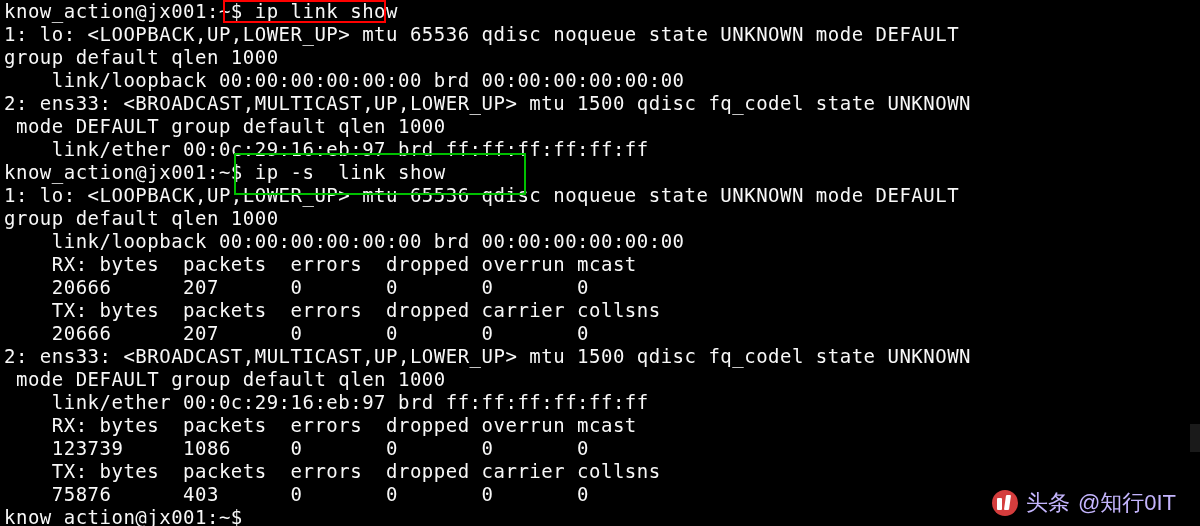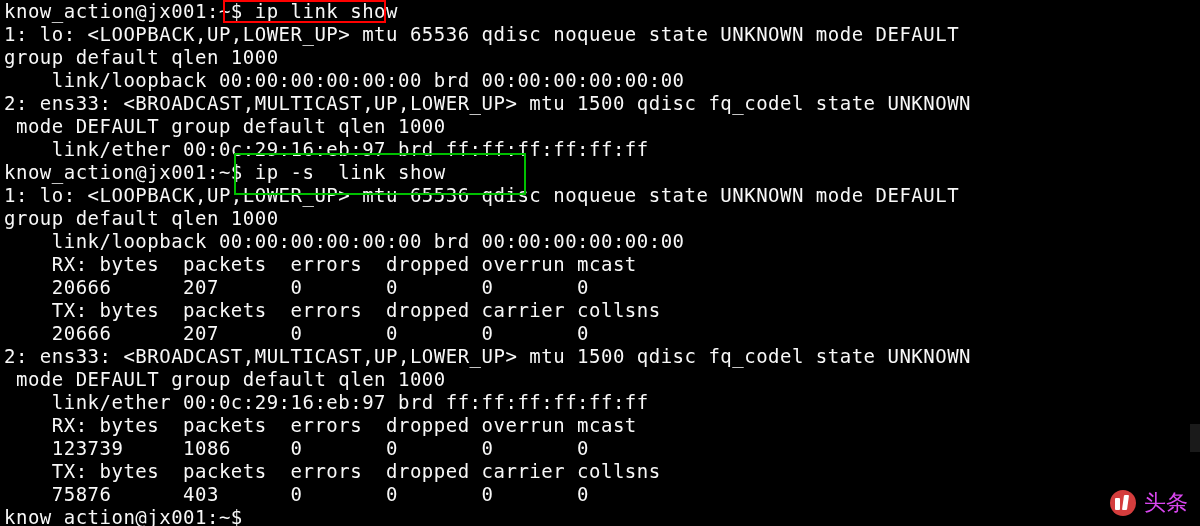--- a/index.html
+++ b/index.html
@@ -23,27 +23,27 @@
   }
   .line { display: block; }
   .highlight-box {
     position: absolute;
     border: 2px solid;
     pointer-events: none;
     box-sizing: border-box;
   }
   .watermark {
     position: absolute;
-    right: 12px;
+    right: 24px;
     bottom: 8px;
     display: flex;
     align-items: center;
     gap: 8px;
     font-family: "PingFang SC","Microsoft YaHei",sans-serif;
-    color: #d946ef;
+    color: #c4b5fd;
     font-size: 22px;
     text-shadow: 0 0 3px rgba(0,0,0,.6);
   }
   .wm-logo {
     width: 26px;
     height: 26px;
     border-radius: 50%;
     background: #d43d3d;
     position: relative;
     flex: 0 0 auto;
@@ -71,13 +71,14 @@
 <div class="term" id="terminal"><span class="line">know_action@jx001:~$ ip link show</span><span class="line">1: lo: &lt;LOOPBACK,UP,LOWER_UP&gt; mtu 65536 qdisc noqueue state UNKNOWN mode DEFAULT </span><span class="line">group default qlen 1000</span><span class="line">    link/loopback 00:00:00:00:00:00 brd 00:00:00:00:00:00</span><span class="line">2: ens33: &lt;BROADCAST,MULTICAST,UP,LOWER_UP&gt; mtu 1500 qdisc fq_codel state UNKNOWN</span><span class="line"> mode DEFAULT group default qlen 1000</span><span class="line">    link/ether 00:0c:29:16:eb:97 brd ff:ff:ff:ff:ff:ff</span><span class="line">know_action@jx001:~$ ip -s  link show</span><span class="line">1: lo: &lt;LOOPBACK,UP,LOWER_UP&gt; mtu 65536 qdisc noqueue state UNKNOWN mode DEFAULT </span><span class="line">group default qlen 1000</span><span class="line">    link/loopback 00:00:00:00:00:00 brd 00:00:00:00:00:00</span><span class="line">    RX: bytes  packets  errors  dropped overrun mcast   </span><span class="line">    20666      207      0       0       0       0       </span><span class="line">    TX: bytes  packets  errors  dropped carrier collsns </span><span class="line">    20666      207      0       0       0       0       </span><span class="line">2: ens33: &lt;BROADCAST,MULTICAST,UP,LOWER_UP&gt; mtu 1500 qdisc fq_codel state UNKNOWN</span><span class="line"> mode DEFAULT group default qlen 1000</span><span class="line">    link/ether 00:0c:29:16:eb:97 brd ff:ff:ff:ff:ff:ff</span><span class="line">    RX: bytes  packets  errors  dropped overrun mcast   </span><span class="line">    123739     1086     0       0       0       0       </span><span class="line">    TX: bytes  packets  errors  dropped carrier collsns </span><span class="line">    75876      403      0       0       0       0       </span><span class="line">know_action@jx001:~$ </span></div>
 
 <div id="hl-red" class="highlight-box" style="top: 0px; left: 223px; width: 163px; height: 23px; border-color: rgb(255, 0, 0);"></div>
 <div id="hl-green" class="highlight-box" style="top: 153px; left: 234px; width: 292px; height: 42px; border-color: rgb(0, 192, 0);"></div>
 
 <div class="scroll-stub"></div>
 
 <div class="watermark">
   <span class="wm-logo"></span>
   <span>头条</span>
+  <span>@知行0IT</span>
 </div>
 
 </body></html>

